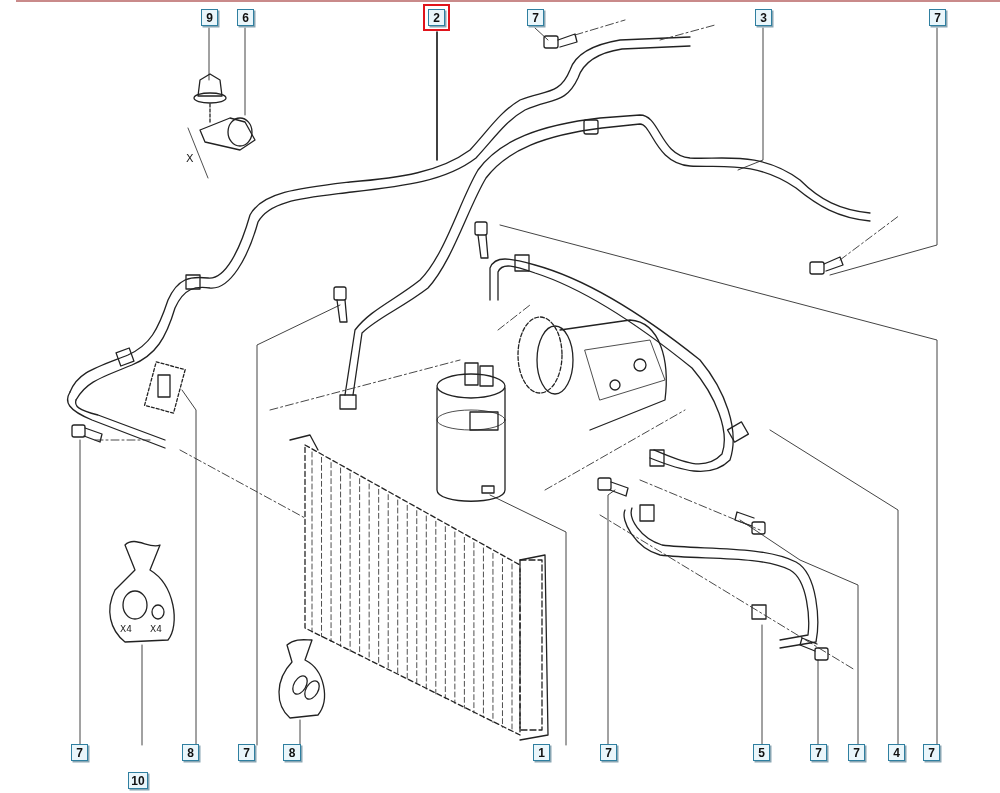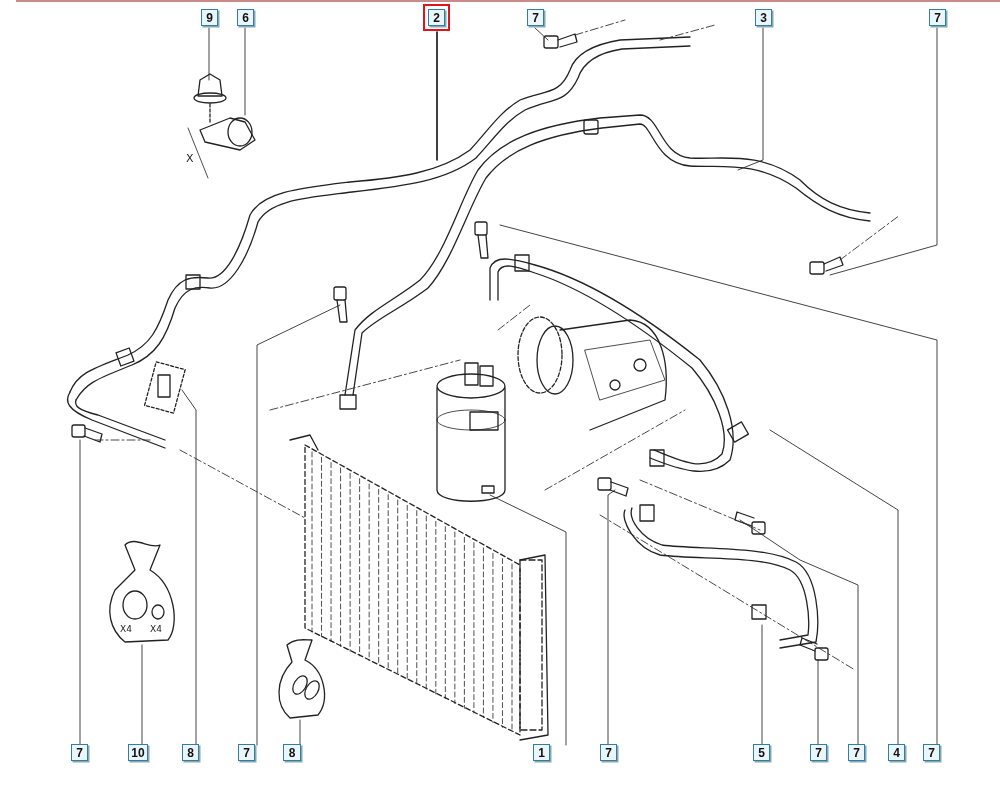--- a/index.html
+++ b/index.html
@@ -203,21 +203,21 @@
 </svg>
 
 <div class="callout" style="left:201px;top:9px">9</div>
 <div class="callout" style="left:237px;top:9px">6</div>
 <div class="callout sel" style="left:428px;top:9px">2</div>
 <div class="callout" style="left:527px;top:9px">7</div>
 <div class="callout" style="left:755px;top:9px">3</div>
 <div class="callout" style="left:929px;top:9px">7</div>
 
 <div class="callout" style="left:71px;top:744px">7</div>
-<div class="callout" style="left:128px;top:744px;width:18px">10</div>
+<div class="callout" style="left:128px;top:772px;width:18px">10</div>
 <div class="callout" style="left:182px;top:744px">8</div>
 <div class="callout" style="left:238px;top:744px">7</div>
 <div class="callout" style="left:283px;top:744px;width:16px">8</div>
 <div class="callout" style="left:533px;top:744px">1</div>
 <div class="callout" style="left:600px;top:744px">7</div>
 <div class="callout" style="left:753px;top:744px">5</div>
 <div class="callout" style="left:810px;top:744px">7</div>
 <div class="callout" style="left:848px;top:744px">7</div>
 <div class="callout" style="left:888px;top:744px">4</div>
 <div class="callout" style="left:923px;top:744px">7</div>

